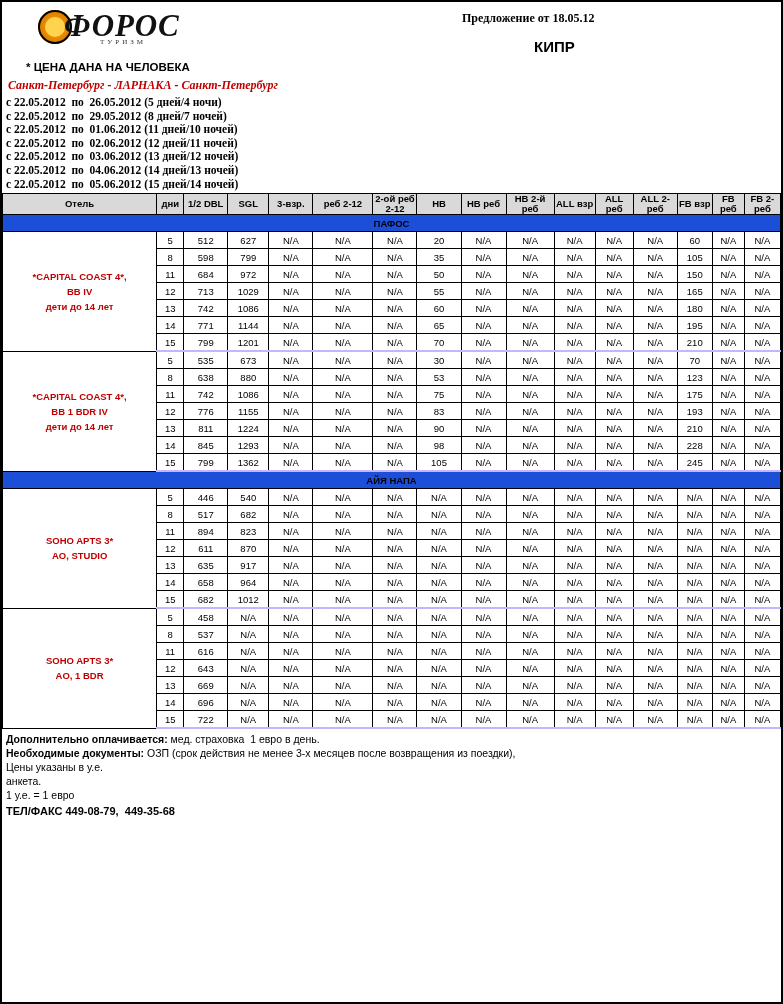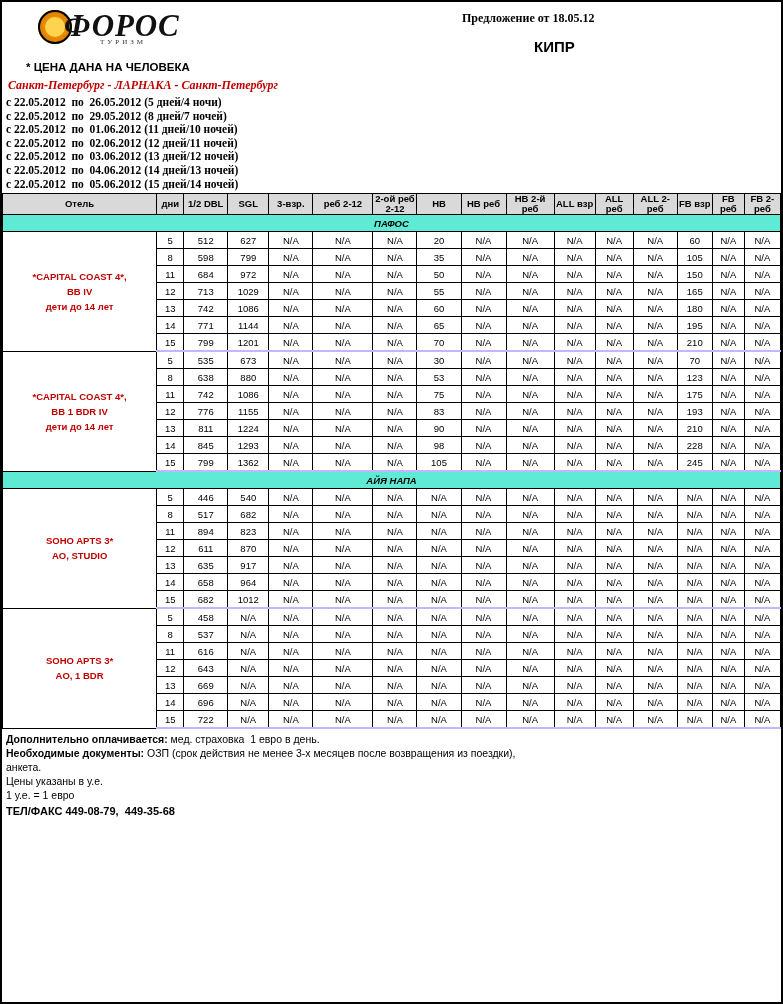--- a/index.html
+++ b/index.html
@@ -135,25 +135,24 @@
   }
   thead th {
     background: #d9d9d9;
     font-weight: bold;
     font-size: 9px;
     line-height: 10px;
     height: 44px;
     padding: 1px;
   }
   td.section {
-    background: #5eead4;
+    background: #1d4ed8;
     font-weight: bold;
     font-size: 10.5px;
     height: 15px;
-    font-style: italic;
   }
   td.hotel {
     color: #c00000;
     font-weight: bold;
     font-size: 11px;
     line-height: 15px;
     text-align: center;
   }
   td.num {
     font-size: 10.5px;
@@ -734,19 +733,19 @@
           <td class="na">N/A</td>
           <td class="na">N/A</td>
           <td class="na">N/A</td>
         </tr>
       </tbody>
   </table>
 
   <div class="footer">
     <div><span class="bold">Дополнительно оплачивается:</span><span> мед. страховка  1 евро в день.</span></div>
     <div><span class="bold">Необходимые документы:</span><span> ОЗП (срок действия не менее 3-х месяцев после возвращения из поездки),</span></div>
+    <div>Цены указаны в у.е.</div>
     <div>анкета.</div>
-    <div>Цены указаны в у.е.</div>
     <div>1 у.е. = 1 евро</div>
     <div class="phone">ТЕЛ/ФАКС 449-08-79,  449-35-68</div>
   </div>
 
 </div>
 
 </body></html>

